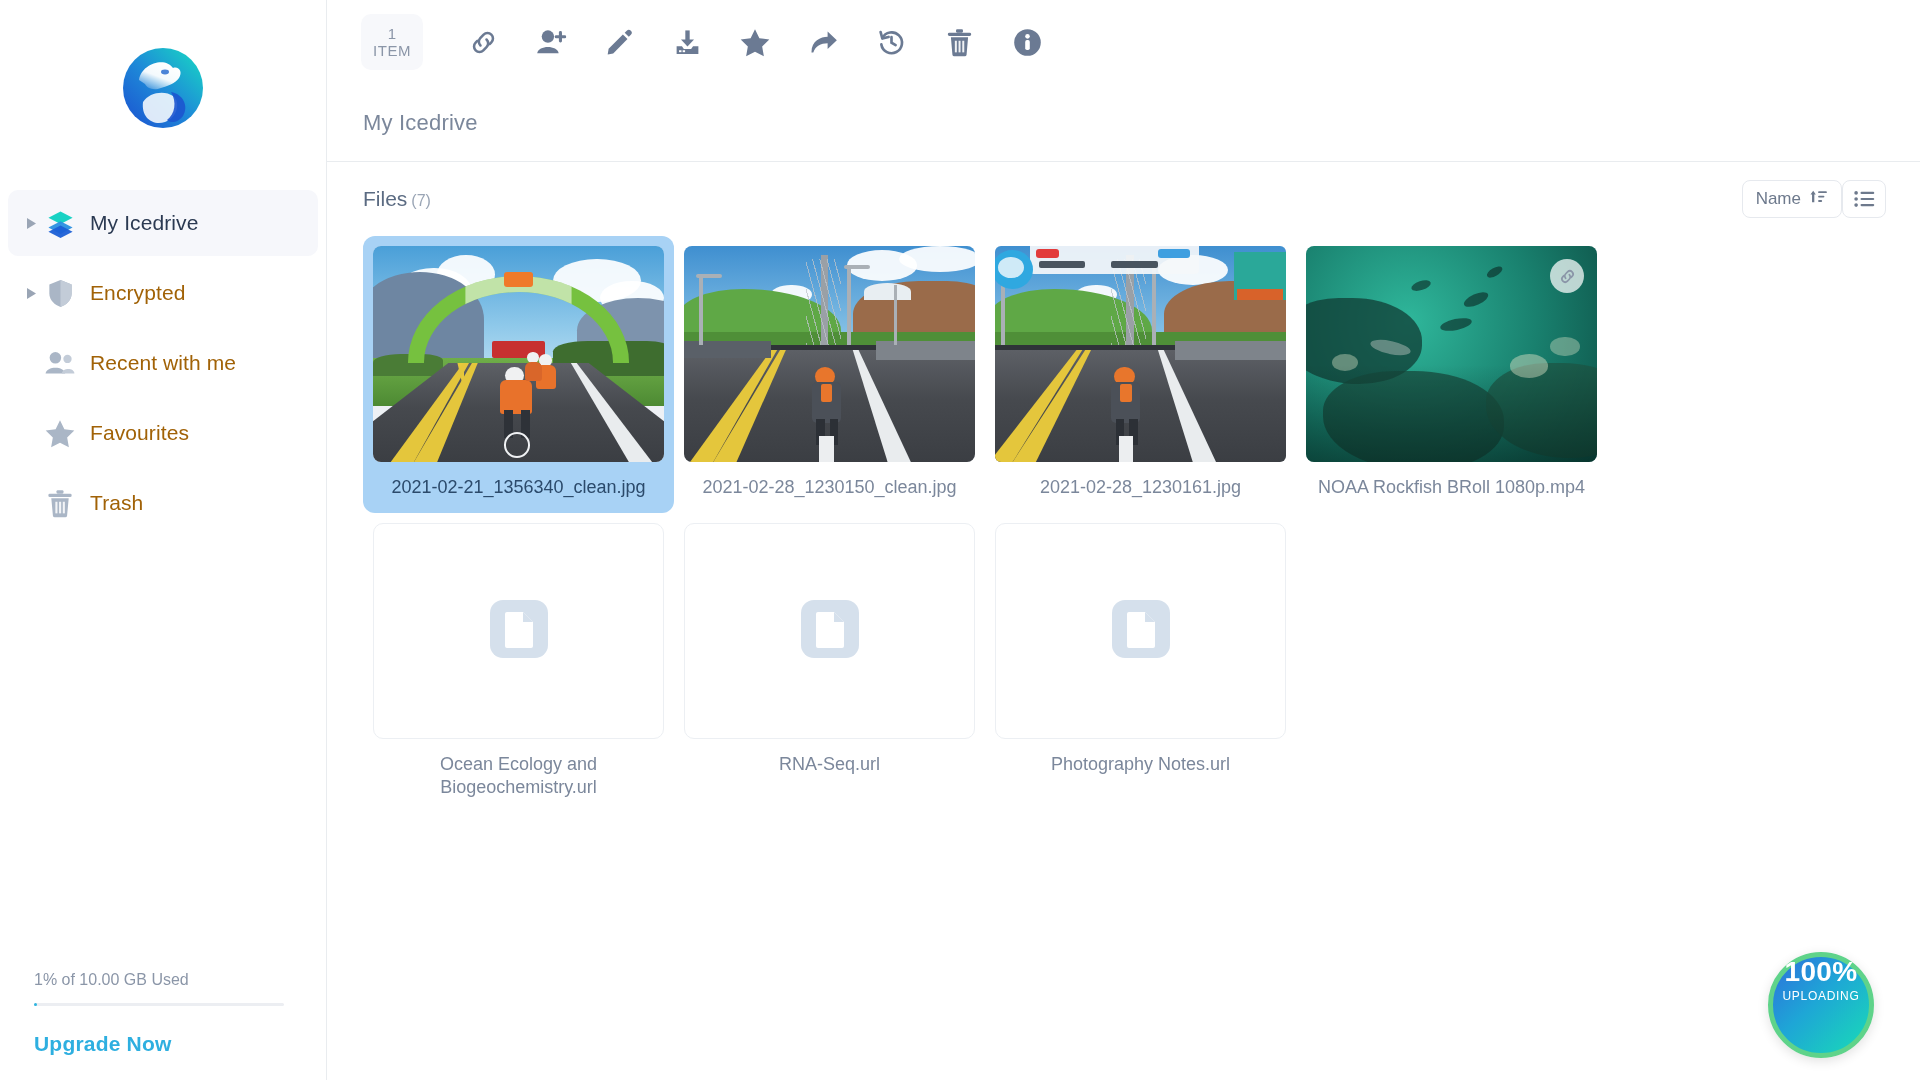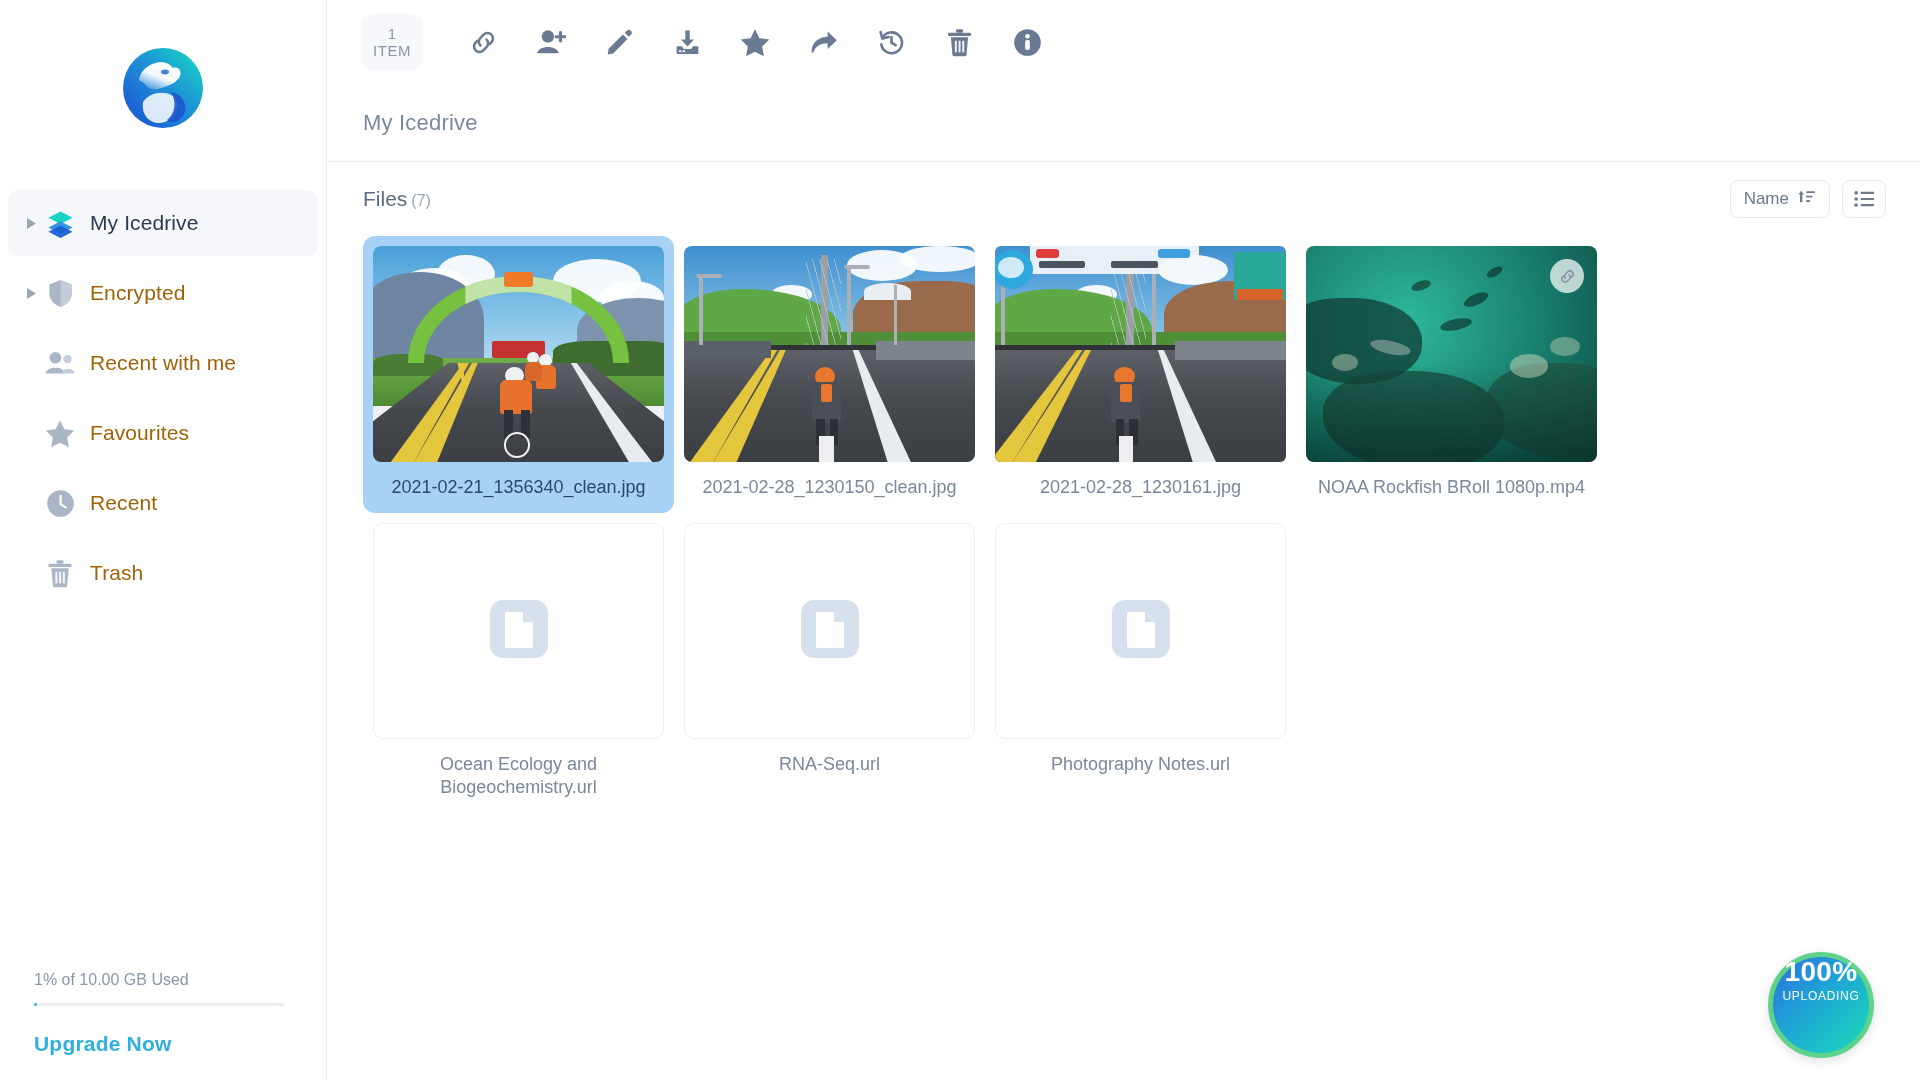--- a/index.html
+++ b/index.html
@@ -103,21 +103,21 @@
   }
 
   .content { flex: 1 1 auto; padding: 0 34px 0 36px; position: relative; overflow: hidden; }
 
   .sectionhead {
     height: 74px; display: flex; align-items: center;
     justify-content: space-between;
   }
   .sectiontitle { font-size: 21px; color: #5b6b82; }
   .sectiontitle .count { font-size: 16px; color: #9aa5b5; margin-left: 4px; }
-  .viewctrls { display: flex; align-items: flex-start; gap: 12px; }
+  .viewctrls { display: flex; align-items: flex-start; gap: 0; }
   .sortbtn {
     height: 38px; padding: 0 13px; border: 1px solid #e6e9ee;
     border-radius: 8px; background: #fff; display: flex;
     align-items: center; gap: 8px; cursor: pointer;
   }
   .sortbtn span { font-size: 17px; color: #6d798c; }
   .listbtn {
     width: 44px; height: 38px; border: 1px solid #e6e9ee; border-radius: 8px;
     background: #fff; display: flex; align-items: center; justify-content: center;
     cursor: pointer;
@@ -271,30 +271,20 @@
       <div class="nav-item">
         <span class="nav-caret"></span>
         <span class="nav-icon">
           <svg width="30" height="29" viewBox="0 0 26 25">
             <path d="M13 1 L16.8 8.8 L25.4 10 L19.2 16 L20.7 24.5 L13 20.5 L5.3 24.5 L6.8 16 L0.6 10 L9.2 8.8 Z" fill="#aab6c6"></path>
           </svg>
         </span>
         <span class="nav-label">Favourites</span>
       </div>
 
-      <div class="nav-item">
-        <span class="nav-caret"></span>
-        <span class="nav-icon">
-          <svg width="29" height="29" viewBox="0 0 24 24">
-            <circle cx="12" cy="12" r="11" fill="#aab6c6"></circle>
-            <path d="M11.2 5 h1.8 v7.2 l4.4 2.6 -0.9 1.6 -5.3 -3.2 Z" fill="#ffffff"></path>
-          </svg>
-        </span>
-        <span class="nav-label">Recent</span>
-      </div>
 
       <div class="nav-item">
         <span class="nav-caret"></span>
         <span class="nav-icon">
           <svg width="26" height="29" viewBox="0 0 22 25">
             <rect x="1" y="4" width="20" height="3" rx="1.2" fill="#aab6c6"></rect>
             <rect x="8" y="1" width="6" height="3" rx="1" fill="#aab6c6"></rect>
             <path d="M3.5 8 h15 l-1.4 15 a1.6 1.6 0 0 1 -1.6 1.4 h-9 a1.6 1.6 0 0 1 -1.6 -1.4 Z" fill="#aab6c6"></path>
             <rect x="7" y="11" width="1.8" height="10" fill="#ffffff" opacity=".85"></rect>
             <rect x="10.2" y="11" width="1.8" height="10" fill="#ffffff" opacity=".85"></rect>

